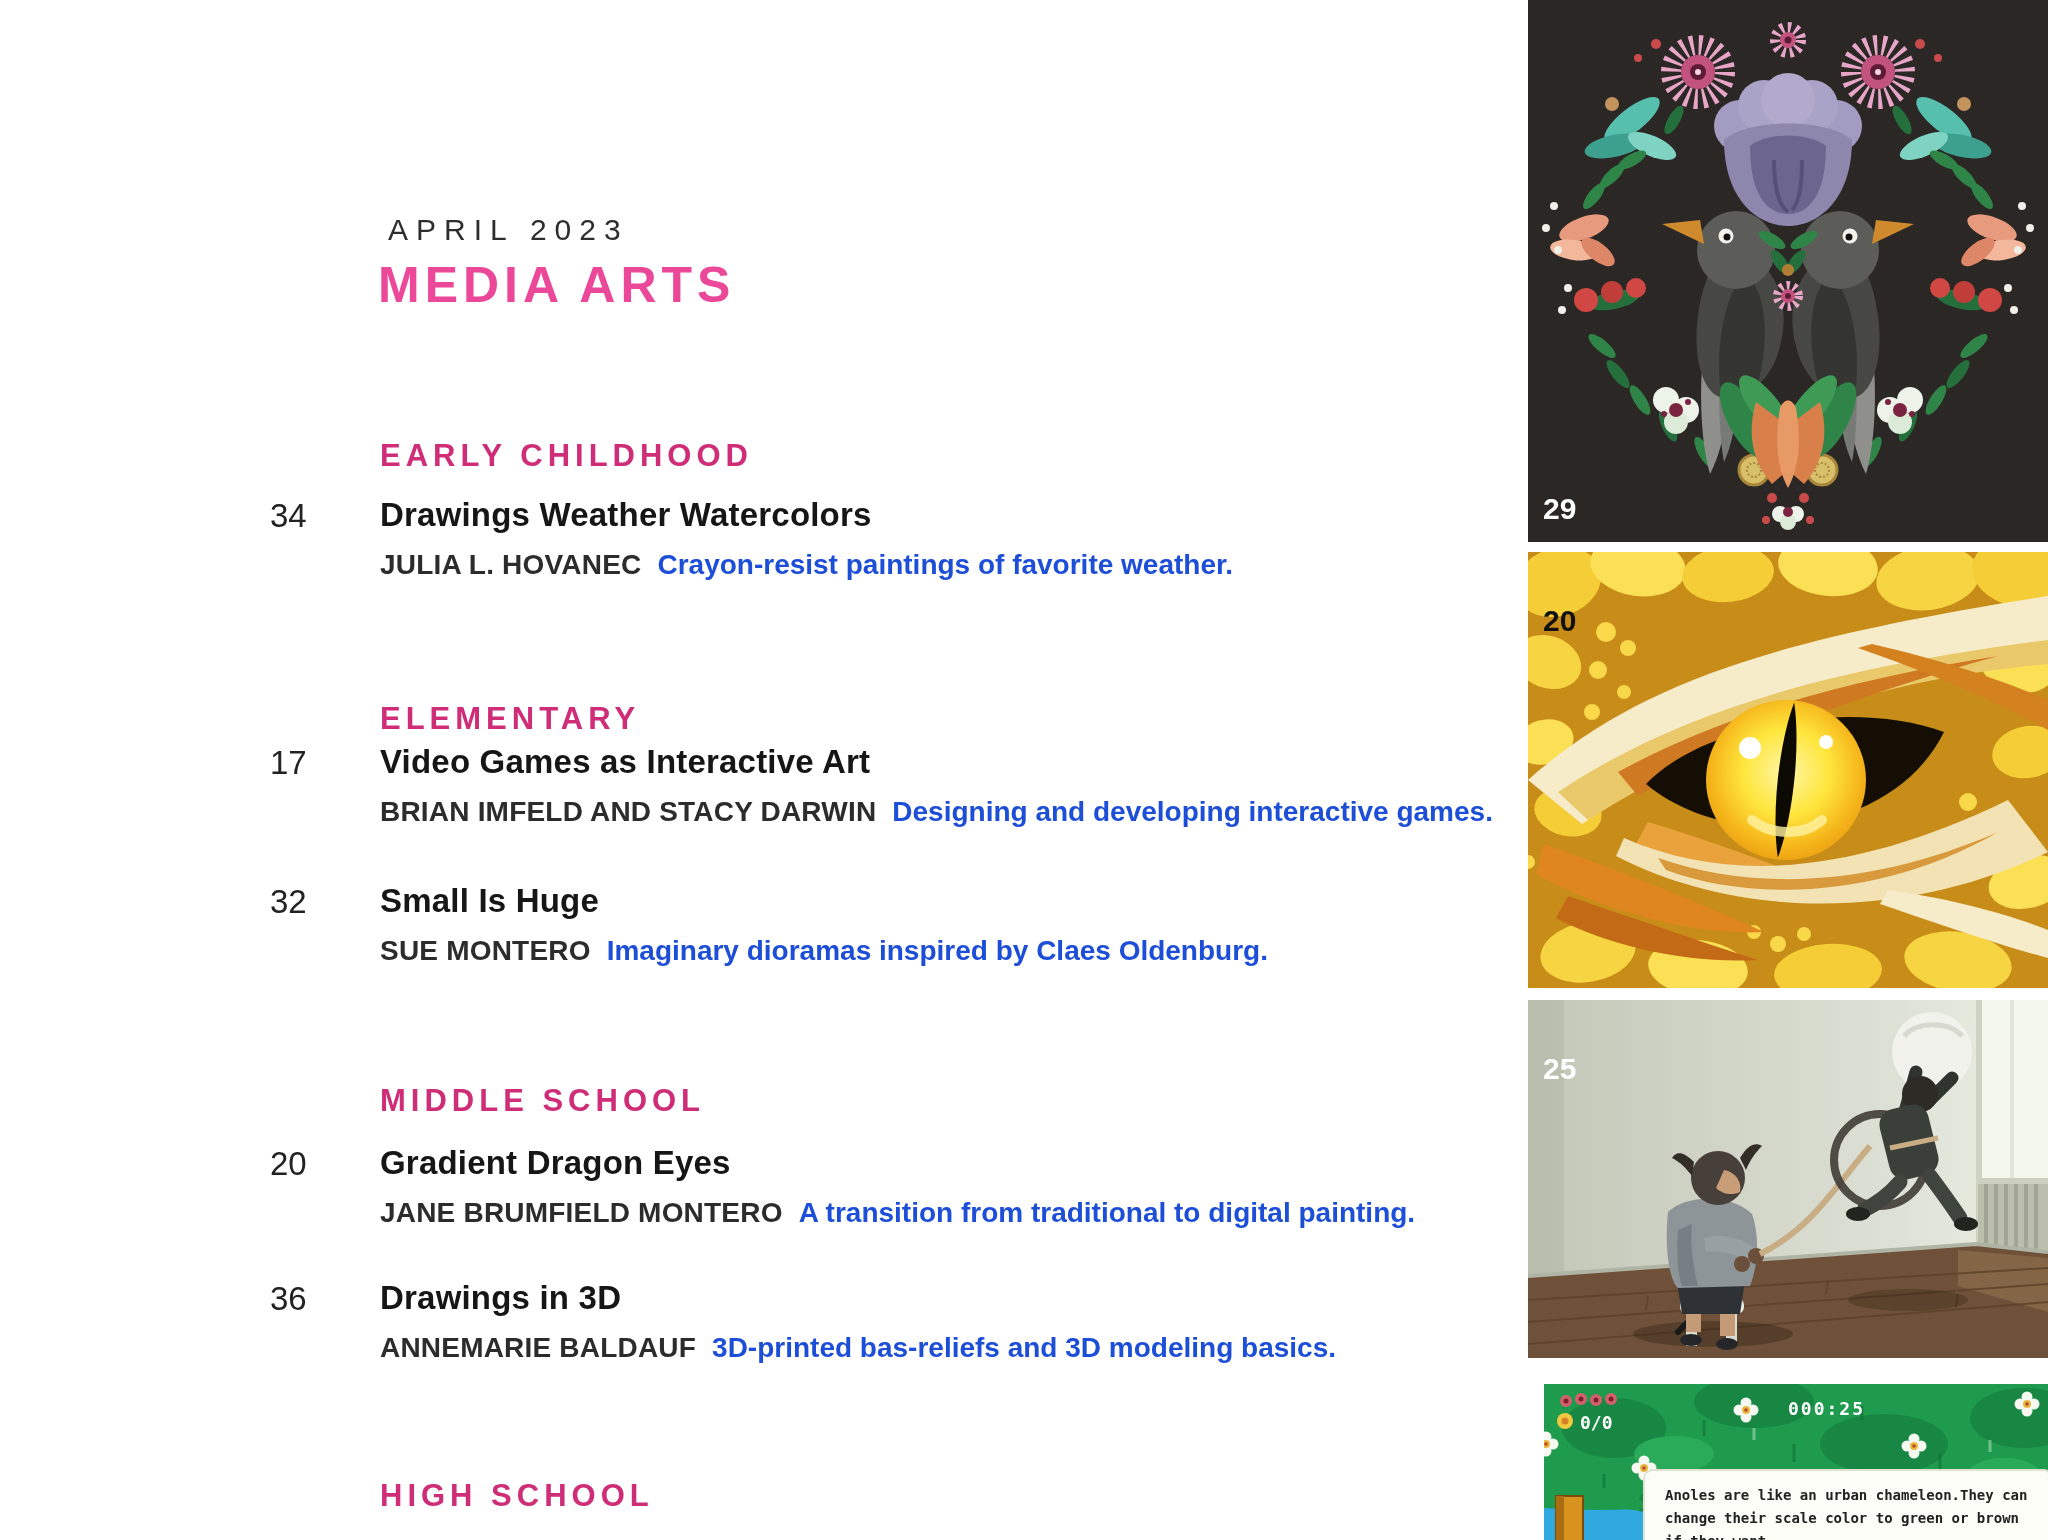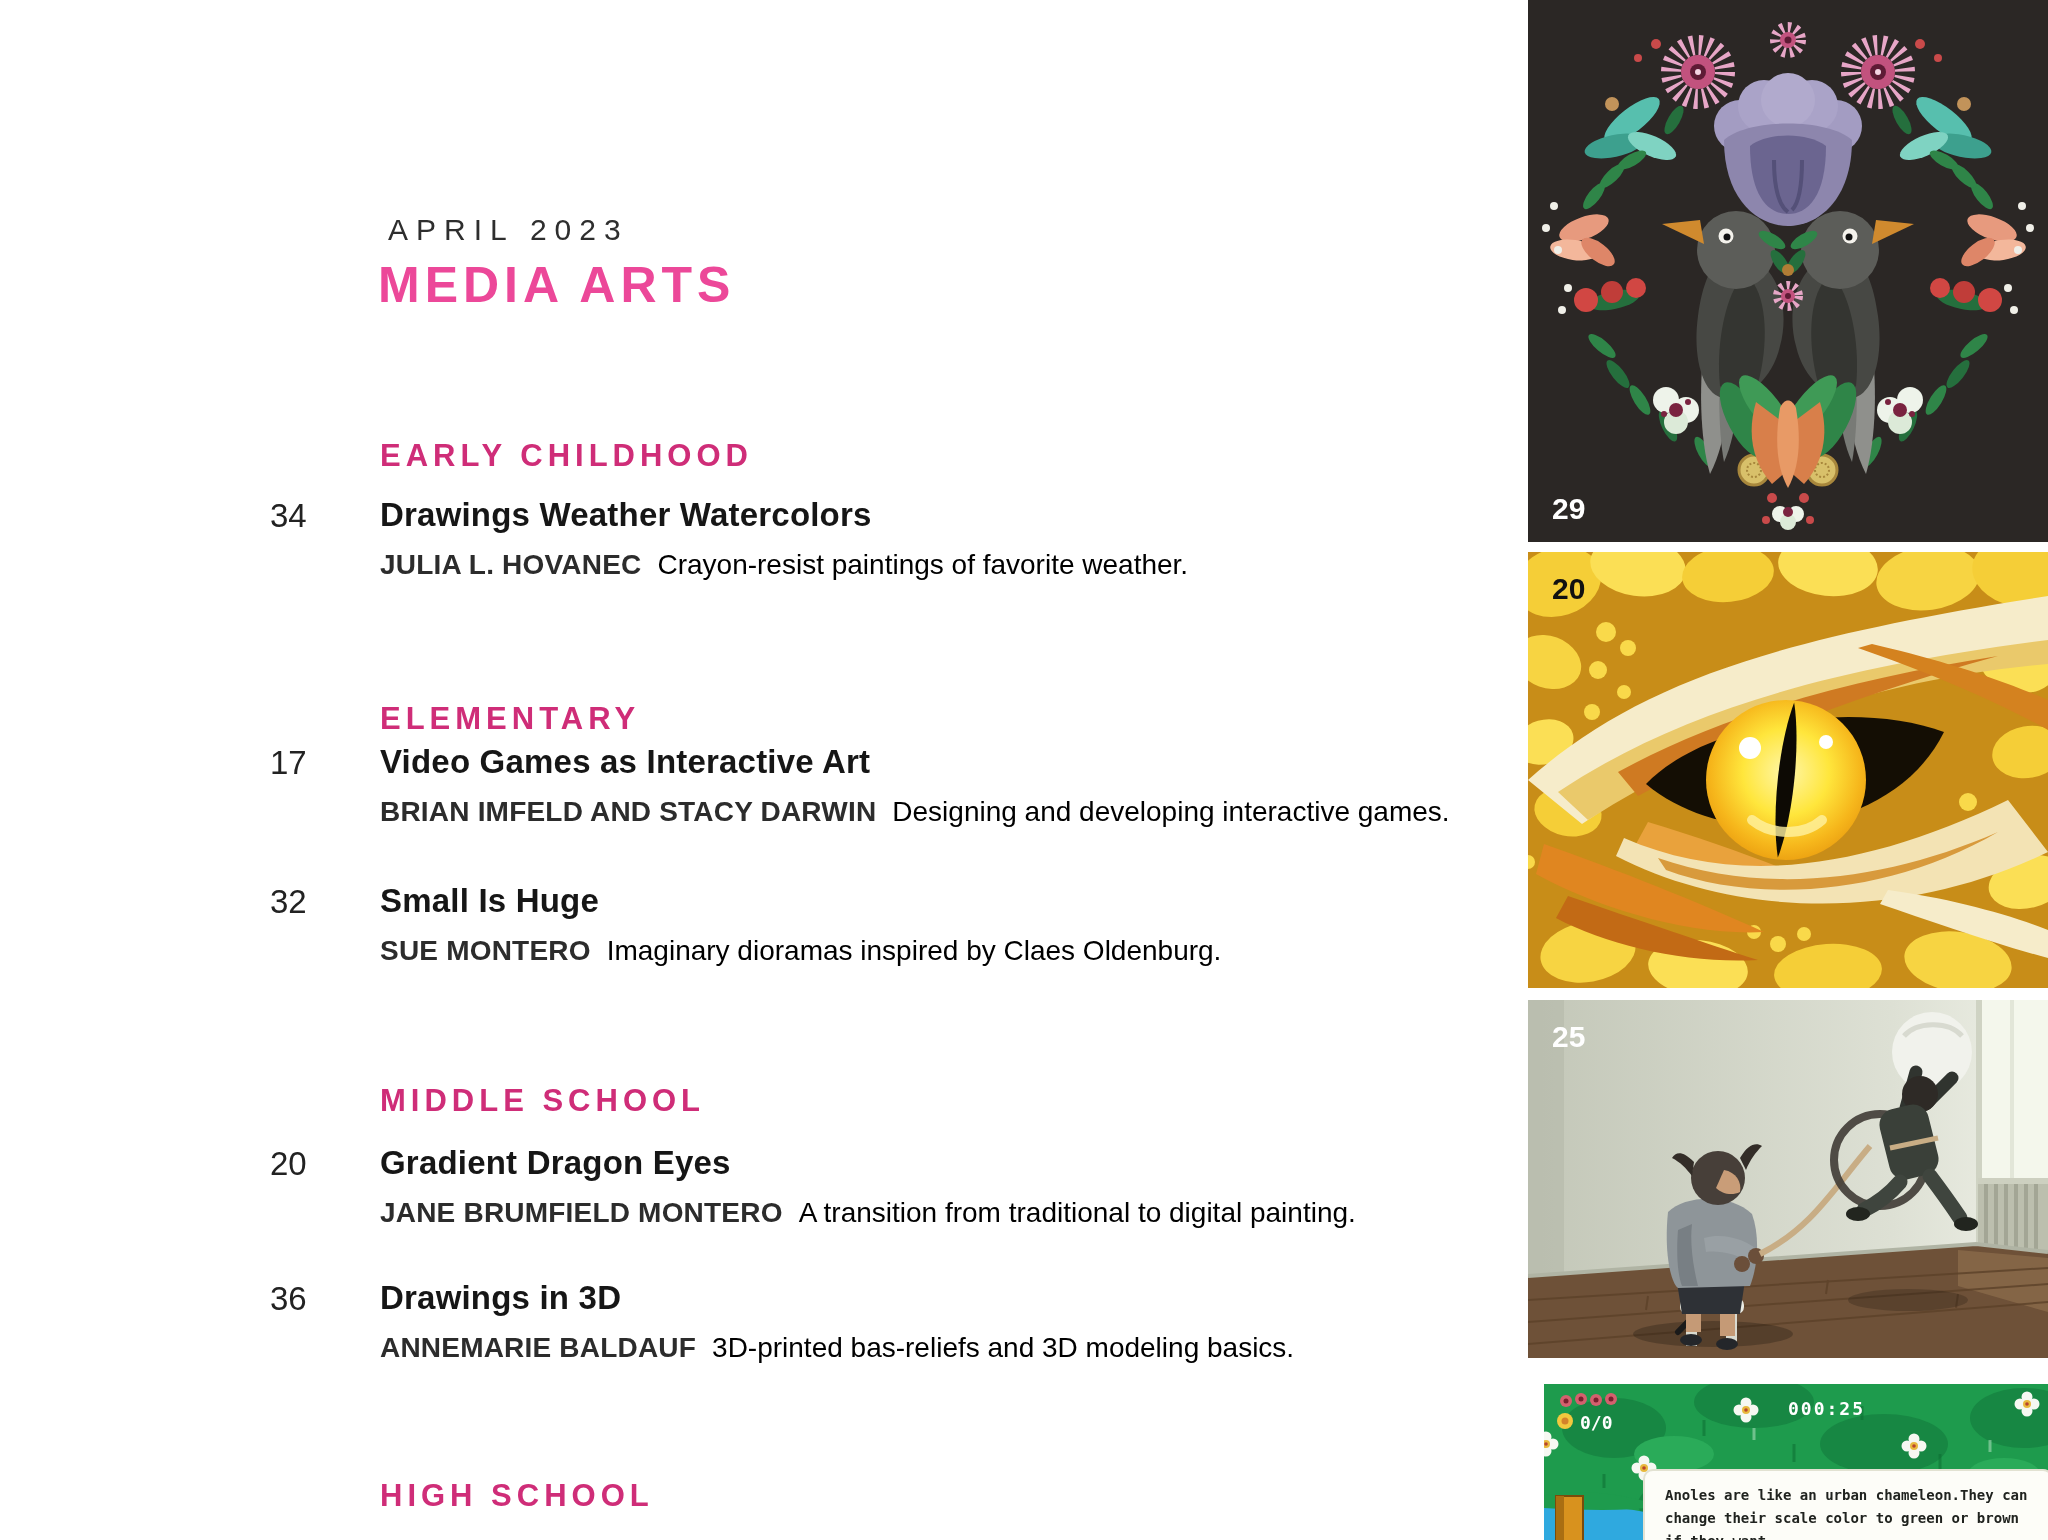--- a/index.html
+++ b/index.html
@@ -8,26 +8,26 @@
   .abs{position:absolute;}
   
   .issue-date{left:388px;top:213px;font-size:30px;font-weight:500;letter-spacing:8px;color:#2e2e2e;}
   .mag-title{left:378px;top:256px;font-size:50px;font-weight:800;letter-spacing:5px;color:#ec4899;}
   
   .sec-head{left:380px;font-size:31px;font-weight:600;letter-spacing:5px;color:#cf2d78;}
   .entry-num{left:270px;font-size:33px;font-weight:400;color:#222222;width:95px;}
   .entry-title{left:380px;font-size:33px;font-weight:700;color:#161616;letter-spacing:0.2px;}
   .byline{left:380px;font-size:28px;width:1130px;white-space:nowrap;}
   .byline .author{font-weight:600;color:#2c2c2c;letter-spacing:0.2px;margin-right:16px;}
-  .byline .desc{font-weight:400;color:#000000;}
+  .byline .desc{font-weight:700;color:#1d4ed8;}
   
   .thumb{left:1528px;width:520px;overflow:hidden;background:#ddd;}
   .thumb svg{display:block;}
-  .thumb-label{position:absolute;left:24px;font-size:30px;font-weight:700;
-               font-family:"Liberation Sans",sans-serif;}
+  .thumb-label{position:absolute;left:15px;font-size:30px;font-weight:700;
+               font-family:"Liberation Sans",sans-serif;margin-top:32px;}
   .lbl-white{color:#ffffff;}
   .lbl-black{color:#111111;}
 </style>
 </head>
 <body>
 
 <div class="page">
 
   <div class="abs issue-date">APRIL 2023</div>
   <div class="abs mag-title">MEDIA ARTS</div>

